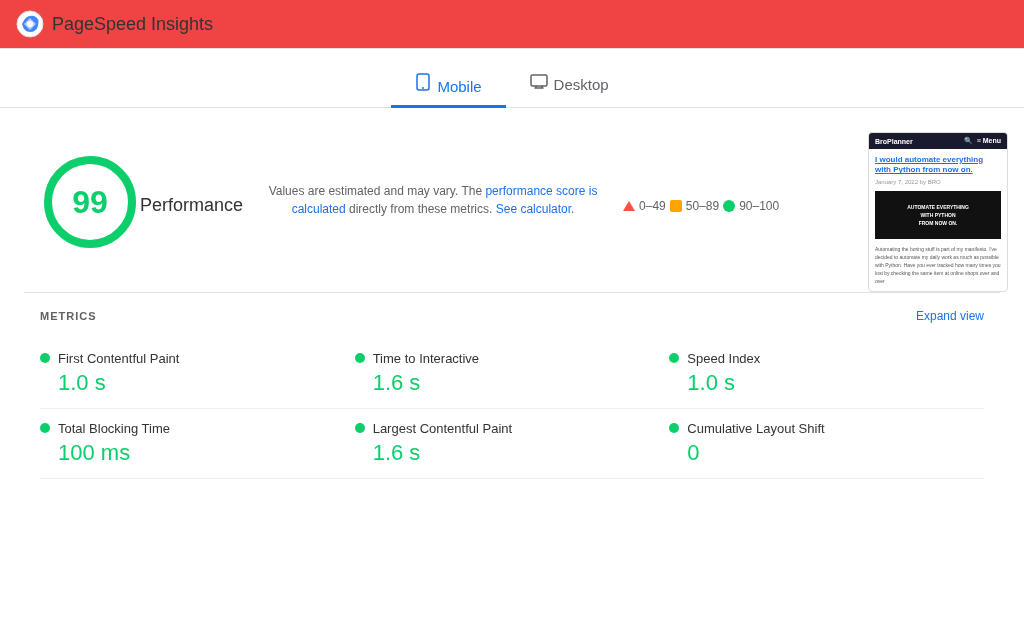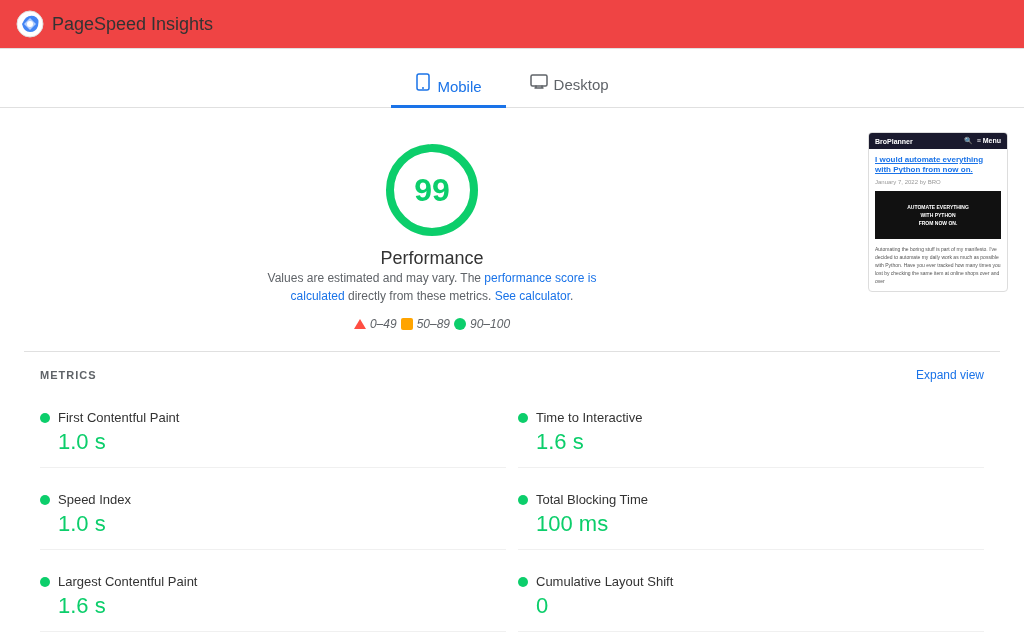--- a/index.html
+++ b/index.html
@@ -68,21 +68,20 @@
     .main-content {
       display: flex;
       padding: 0;
     }
 
     
     .score-section {
       flex: 1;
       padding: 32px 40px 20px 40px;
       display: flex;
-      flex-direction: column;
       align-items: center;
     }
 
     
     .score-circle-container {
       position: relative;
       width: 100px;
       height: 100px;
       margin-bottom: 8px;
     }
@@ -116,21 +115,20 @@
       text-decoration: none;
     }
 
     
     .legend {
       display: flex;
       gap: 4px;
       align-items: center;
       font-size: 12px;
       color: #5f6368;
-      font-style: italic;
     }
     .legend-item {
       display: flex;
       align-items: center;
       gap: 4px;
     }
     .legend-triangle {
       width: 0;
       height: 0;
       border-left: 6px solid transparent;
@@ -239,22 +237,22 @@
     }
     .expand-view {
       font-size: 12px;
       color: #1a73e8;
       cursor: pointer;
     }
 
     
     .metrics-grid {
       display: grid;
-      grid-template-columns: 1fr 1fr;
-      gap: 12px;
+      grid-template-columns: 1fr 1fr 1fr;
+      gap: 0;
     }
     .metric-item {
       padding: 12px 0;
       border-bottom: 1px solid #f0f0f0;
     }
     .metric-name-row {
       display: flex;
       align-items: center;
       gap: 8px;
       margin-bottom: 4px;

